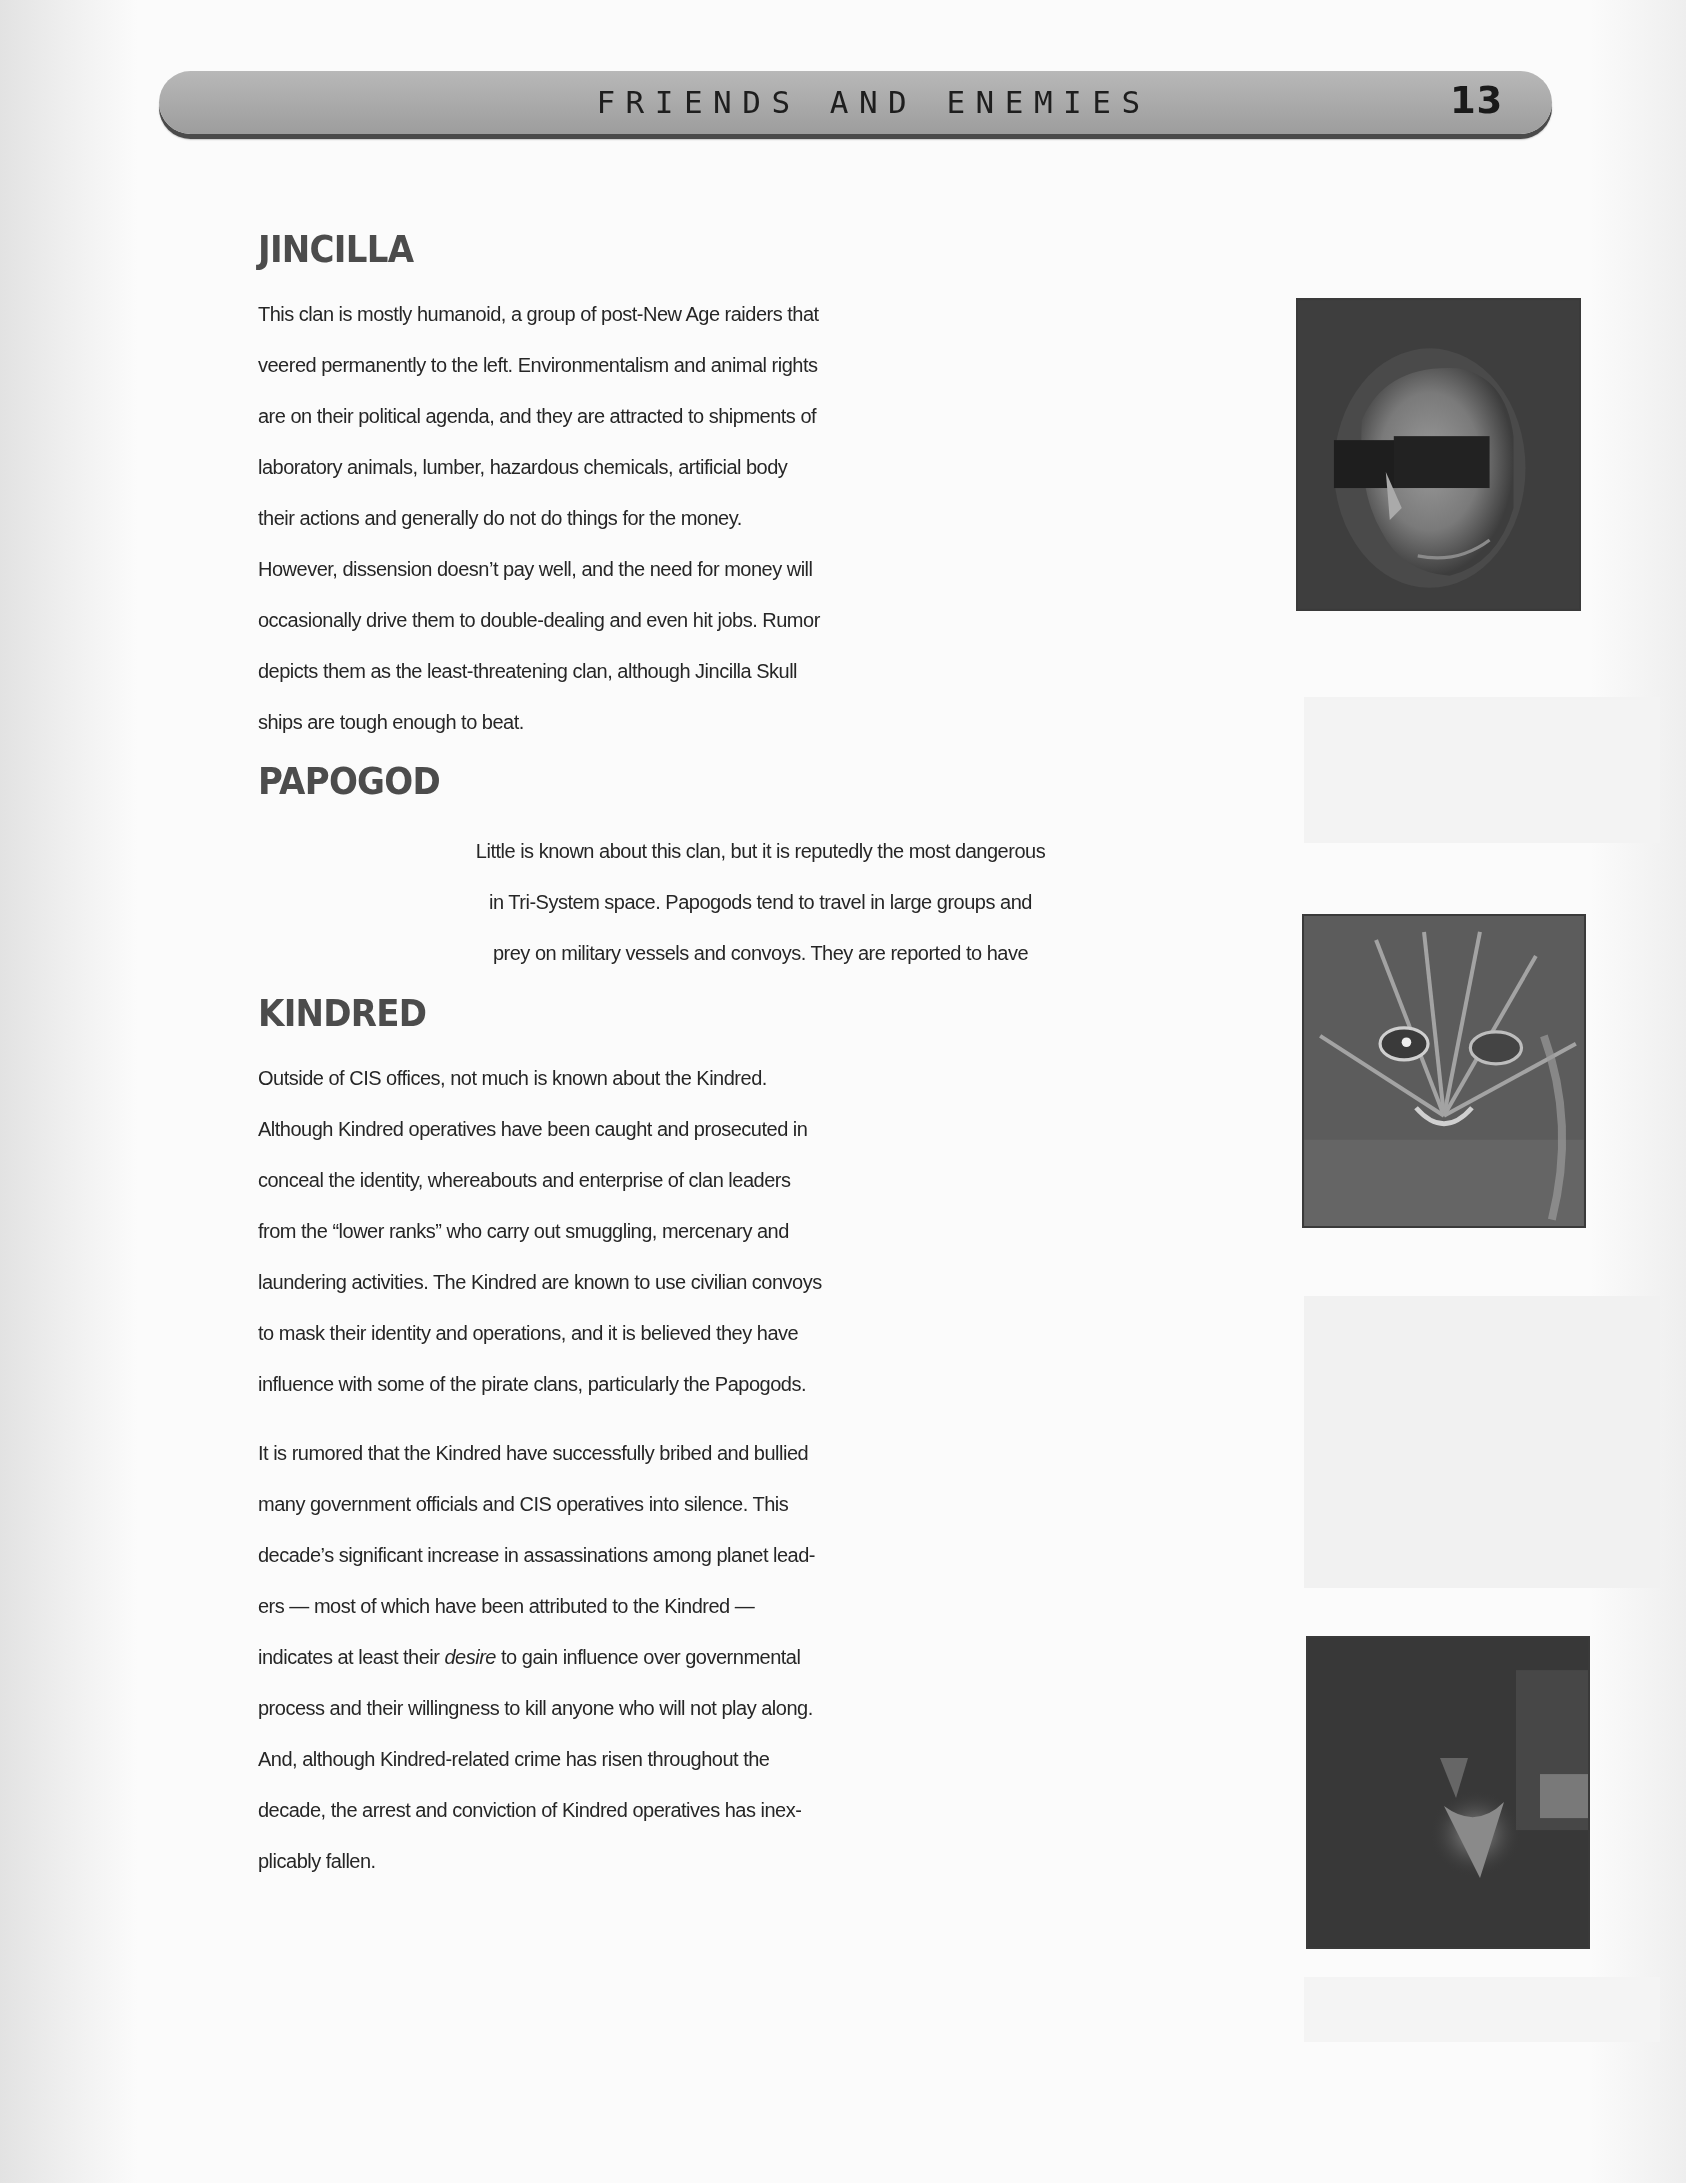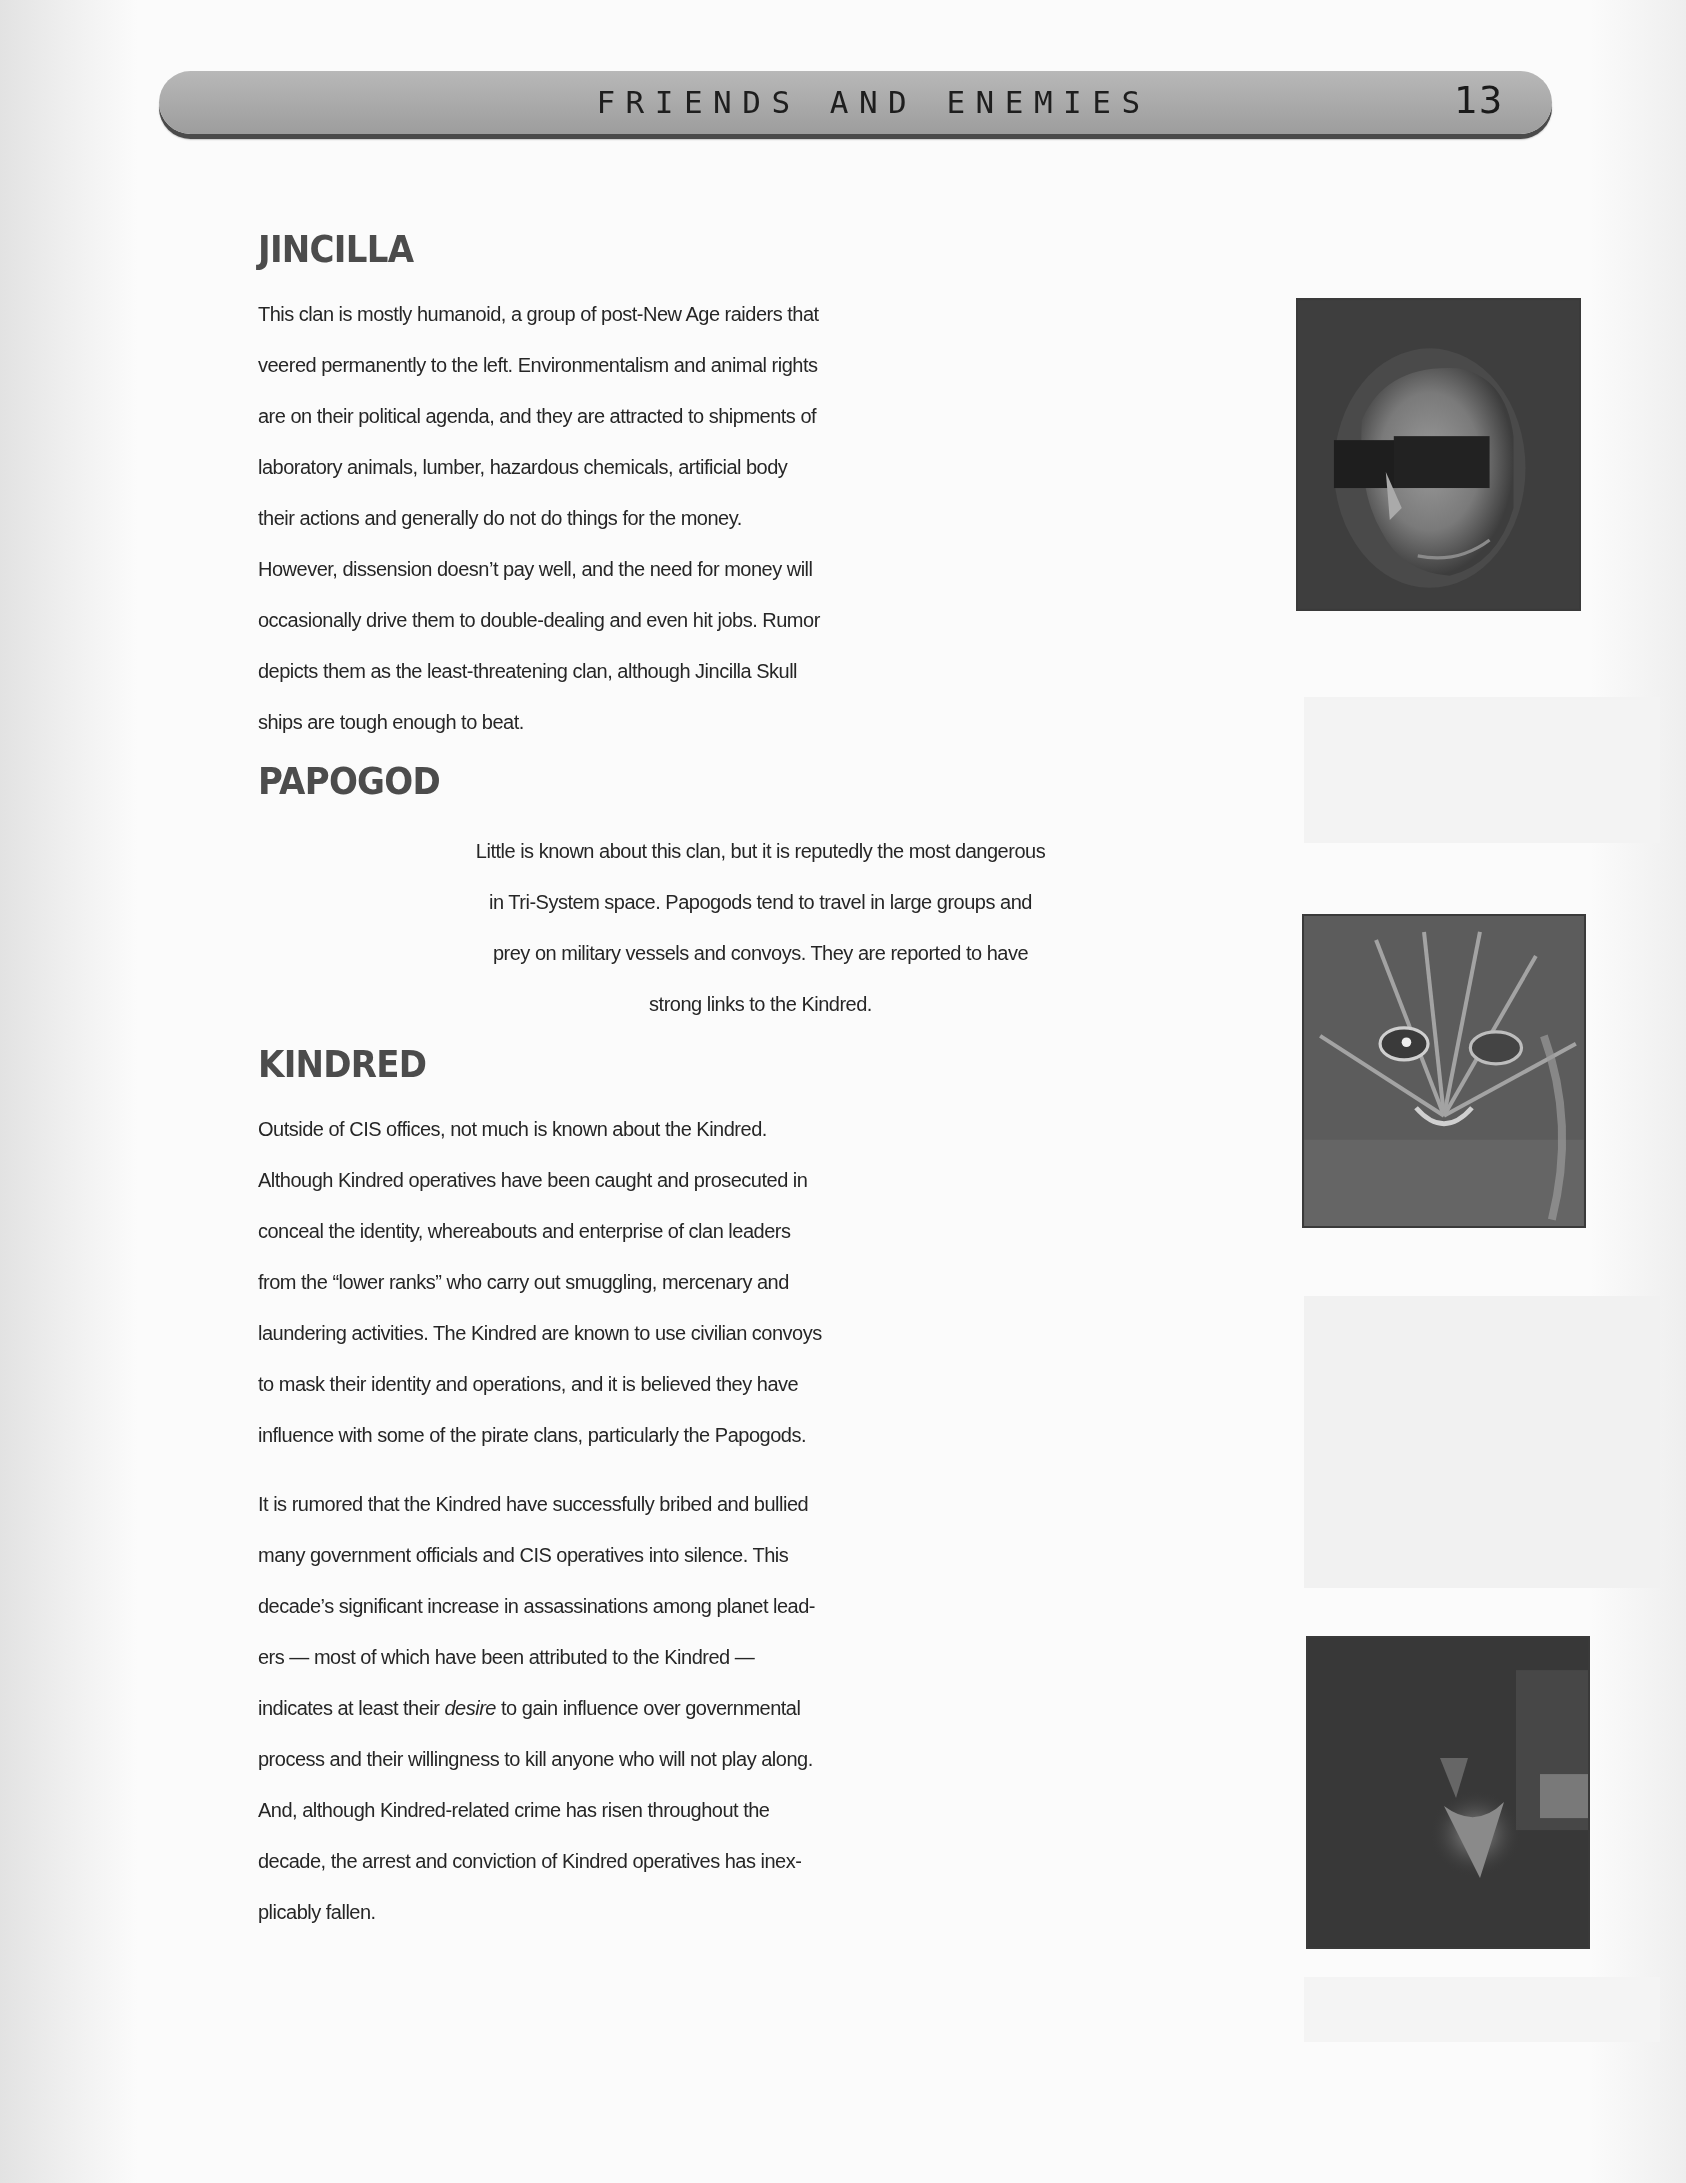--- a/index.html
+++ b/index.html
@@ -47,21 +47,21 @@
       font-family: "DejaVu Sans Mono", "Liberation Mono", monospace;
       font-size: 31px;
       letter-spacing: 10.5px;
       color: #1e1e1e;
       padding-left: 36px;
     }
     .page-number {
       position: absolute;
       right: 49px; top: 8px;
       font-family: "DejaVu Sans", sans-serif;
-      font-weight: normal;
+      font-weight: bold;
       font-size: 37px;
       color: #1a1a1a;
       letter-spacing: 0.8px;
     }
 
     
     .content {
       position: absolute;
       left: 258px; top: 223px;
       width: 1005px;
@@ -137,21 +137,20 @@
     <span class="line">occasionally drive them to double-dealing and even hit jobs. Rumor</span>
     <span class="line">depicts them as the least-threatening clan, although Jincilla Skull</span>
     <span class="line">ships are tough enough to beat.</span>
   </p>
 
   <h2 class="section-heading papogod-heading">PAPOGOD</h2>
   <p class="para papogod-body">
     <span class="line">Little is known about this clan, but it is reputedly the most dangerous</span>
     <span class="line">in Tri-System space. Papogods tend to travel in large groups and</span>
     <span class="line">prey on military vessels and convoys. They are reported to have</span>
-    <span class="line">strong links to the Kindred.</span>
   </p>
 
   <h2 class="section-heading kindred-heading">KINDRED</h2>
   <p class="para kindred-body">
     <span class="line">Outside of CIS offices, not much is known about the Kindred.</span>
     <span class="line">Although Kindred operatives have been caught and prosecuted in</span>
     <span class="line">conceal the identity, whereabouts and enterprise of clan leaders</span>
     <span class="line">from the “lower ranks” who carry out smuggling, mercenary and</span>
     <span class="line">laundering activities. The Kindred are known to use civilian convoys</span>
     <span class="line">to mask their identity and operations, and it is believed they have</span>

